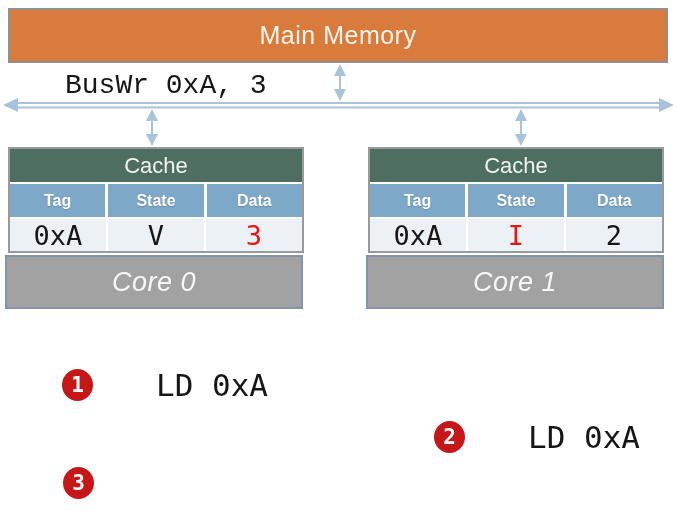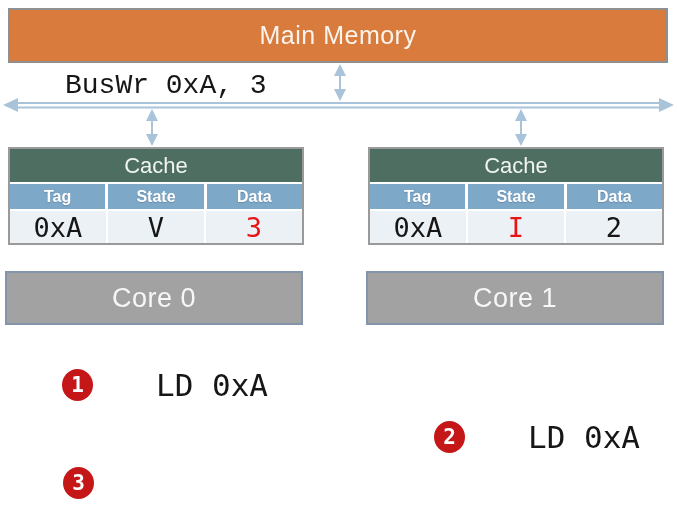--- a/index.html
+++ b/index.html
@@ -45,44 +45,45 @@
   #cache-0 { left: 8px; }
   #cache-1 { left: 368px; }
   .cache-title {
     height: 33px; margin-bottom: 2px;
     background: var(--cache-title-fill, #4e6e62);
     color: #f0f5f2; font-size: 22px;
     display: flex; align-items: center; justify-content: center;
   }
   .cache-cols { display: flex; gap: 3px; margin-bottom: 2px; }
   .col-h {
-    flex: 1; height: 25px;
+    flex: 1; height: 33px;
     background: var(--column-header-fill, #7ea8c8);
     color: #ffffff; font-weight: bold; font-size: 16px;
     display: flex; align-items: center; justify-content: center;
     text-shadow: 0 1px 1px rgba(90,120,150,0.6);
   }
   .cache-row { display: flex; gap: 2px; }
   .cell {
     flex: 1; height: 32px;
     background: var(--data-row-fill, #ecf1f5);
     font-family: "DejaVu Sans Mono", monospace;
     font-size: 27px; color: var(--text-dark, #161616);
     display: flex; align-items: center; justify-content: center;
   }
   .cell.red { color: var(--highlight-red, #e81414); }
 
   
   .core {
-    top: 271px; width: 298px; height: 54px;
+    top: 255px; width: 298px; height: 54px;
     background: var(--core-fill, #a3a2a2);
     border: 2px solid var(--core-border, #8494aa);
     color: #f7f7f7; font-size: 27px;
     display: flex; align-items: center; justify-content: center;
     letter-spacing: 0.5px;
+    font-style: italic;
   }
   #core-0 { left: 5px; }
   #core-1 { left: 366px; }
 
   
   .step { position: absolute; display: flex; align-items: center; gap: 19px; }
   #step-1 { left: 62px; top: 367px; }
   #step-2 { left: 434px; top: 419px; }
   #step-3 { left: 63px; top: 467px; }
   .badge {

